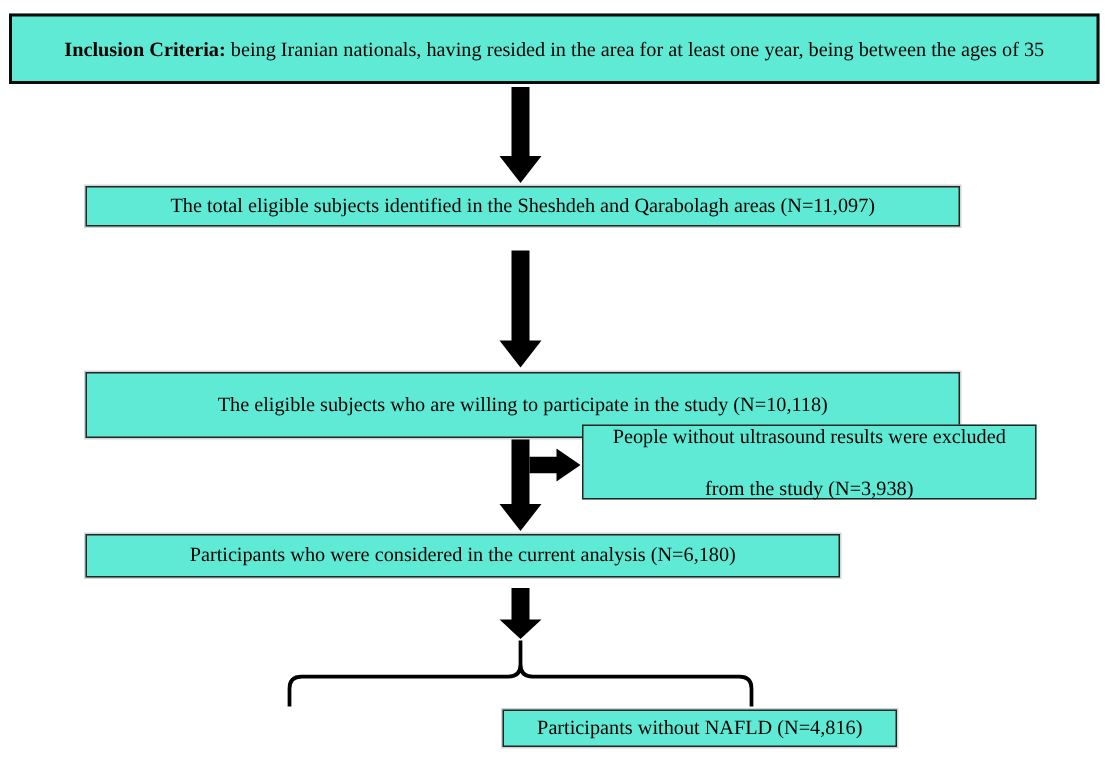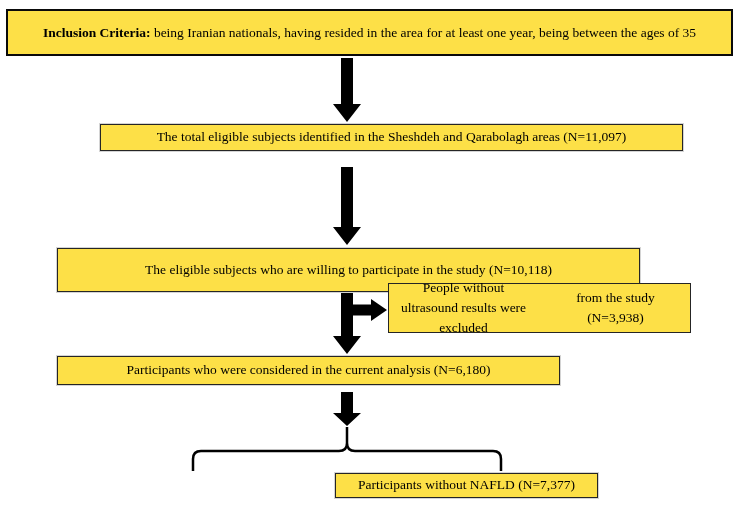--- a/index.html
+++ b/index.html
@@ -14,45 +14,45 @@
   }
   .connectors {
     position: absolute;
     left: 0; top: 0;
     width: 741px; height: 505px;
     pointer-events: none;
   }
   .box {
     position: absolute;
     box-sizing: border-box;
-    background: #fde047;
+    background: #5eead4;
     border: 1.4px solid #252525;
     box-shadow: 0 0 0 1px #d4d4d4;
     display: flex;
     align-items: center;
     justify-content: center;
     text-align: center;
     font-size: 13.5px;
     line-height: 1.35;
     padding: 1px 6px;
     gap: 15px;
   }
   .box .line { width: 100%; }
   .box-inclusion {
     left: 6px; top: 9px; width: 727px; height: 47px;
     border: 2px solid #0a0a0a;
     box-shadow: none;
     flex-direction: column;
     line-height: 19px;
     padding: 2px 10px;
   }
-  .box-total    { left: 57px;  top: 124px; width: 583px; height: 27px; margin-left: 43px; }
+  .box-total    { left: 57px;  top: 124px; width: 583px; height: 27px; }
   .box-willing  { left: 57px;  top: 248px; width: 583px; height: 44px; }
   .box-excluded { left: 388px; top: 283px; width: 303px; height: 50px;
-                  line-height: 20px; box-shadow: none;
+                  flex-direction: column; line-height: 20px; box-shadow: none;
                   border-width: 1.3px; }
   .box-analyzed { left: 57px;  top: 356px; width: 503px; height: 29px; }
   .box-nafld    { left: 68px;  top: 473px; width: 262px; height: 25px; }
   .box-nonafld  { left: 335px; top: 473px; width: 263px; height: 25px; }
   b { font-weight: bold; }
 </style>
 </head>
 <body>
 
 <div class="canvas">
@@ -88,16 +88,16 @@
     <div class="line">People without ultrasound results were excluded</div>
     <div class="line">from the study (N=3,938)</div>
   </div>
 
   <div class="box box-analyzed">
     <div class="line">Participants who were considered in the current analysis (N=6,180)</div>
   </div>
 
 
   <div class="box box-nonafld">
-    <div class="line">Participants without NAFLD (N=7,377)</div>
+    <div class="line">Participants without NAFLD (N=4,816)</div>
   </div>
 
 </div>
 
 </body></html>

